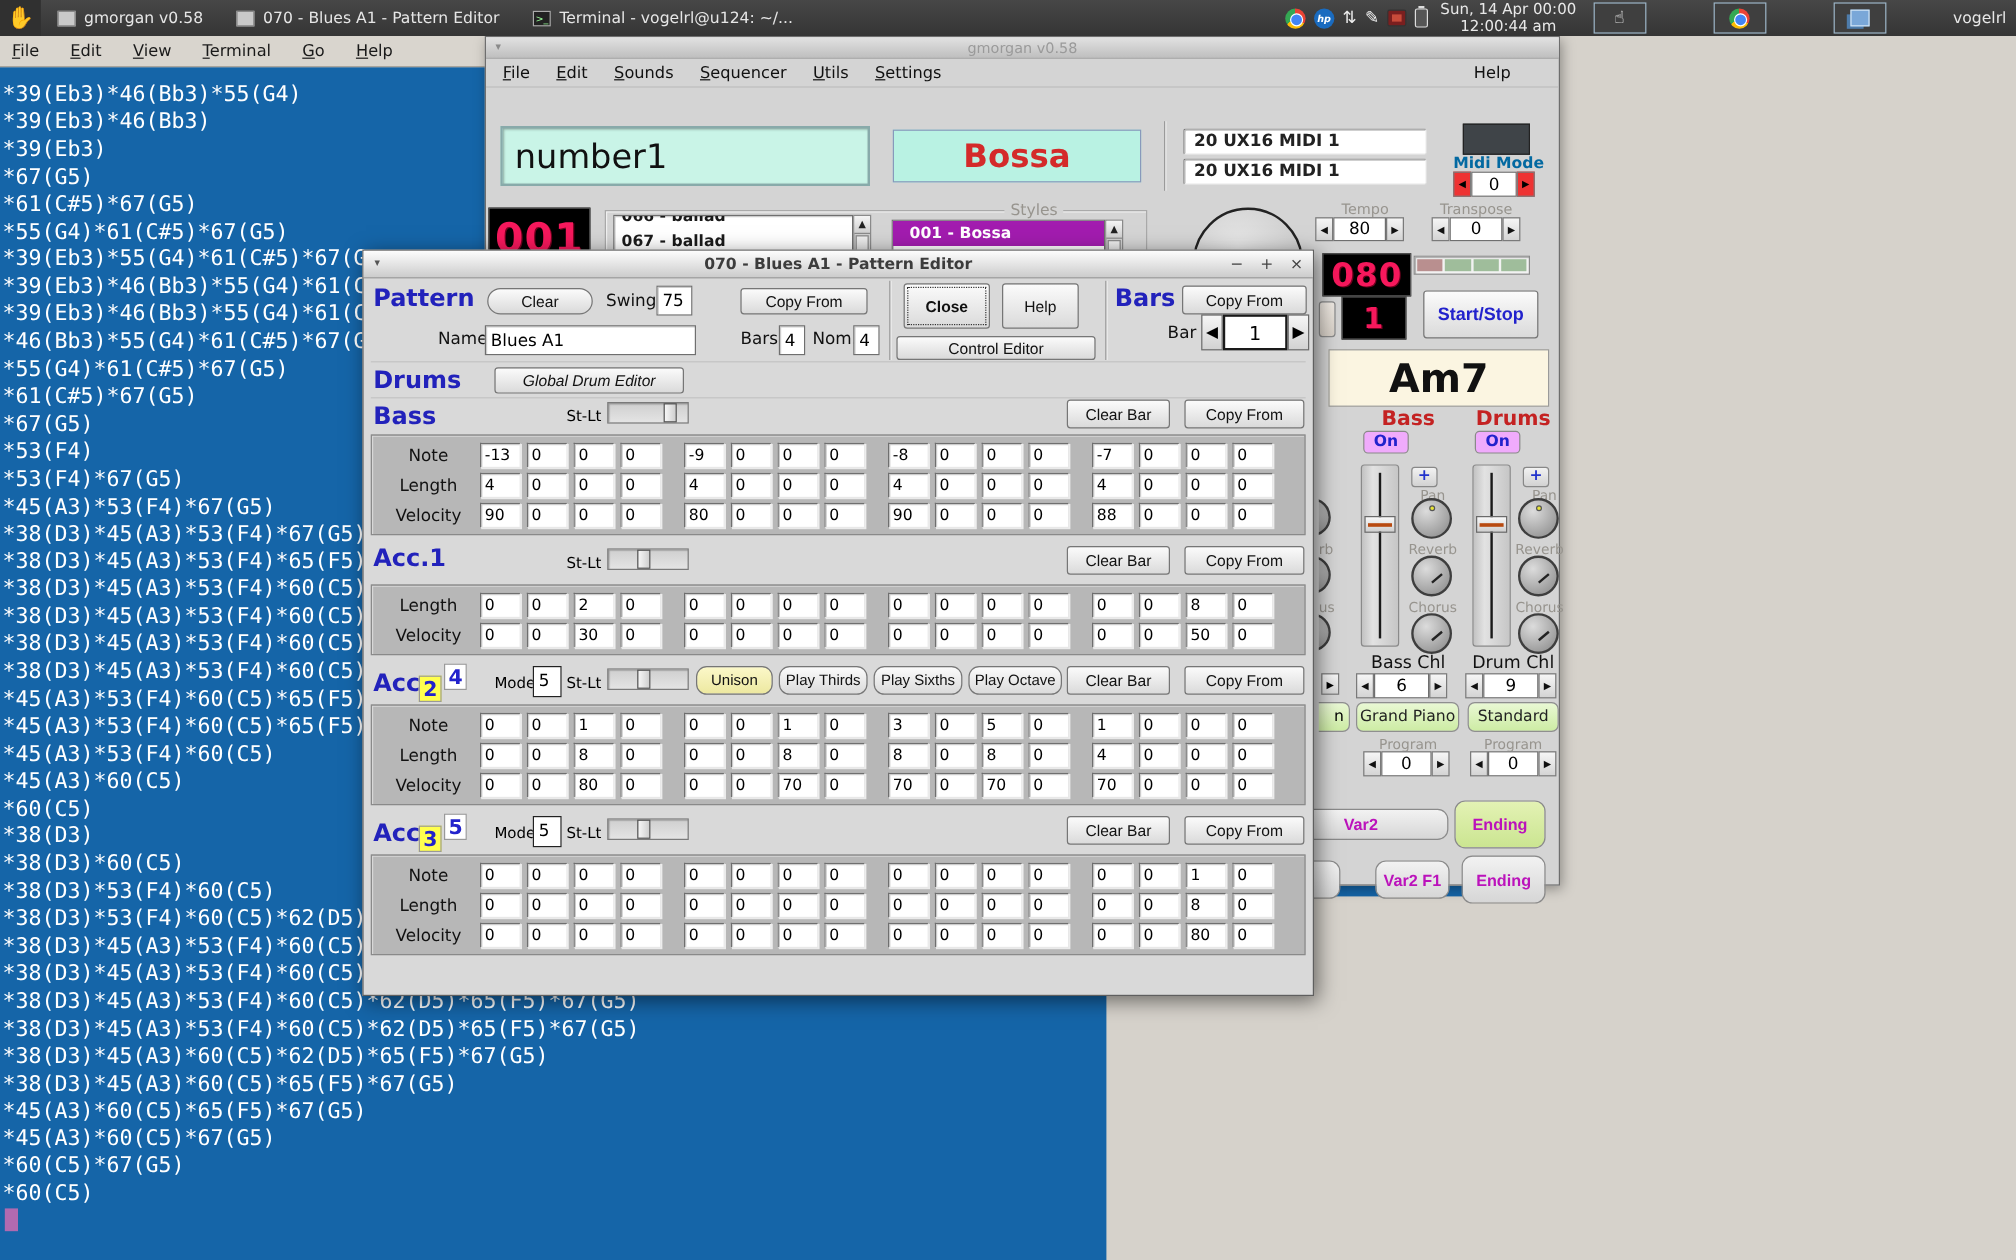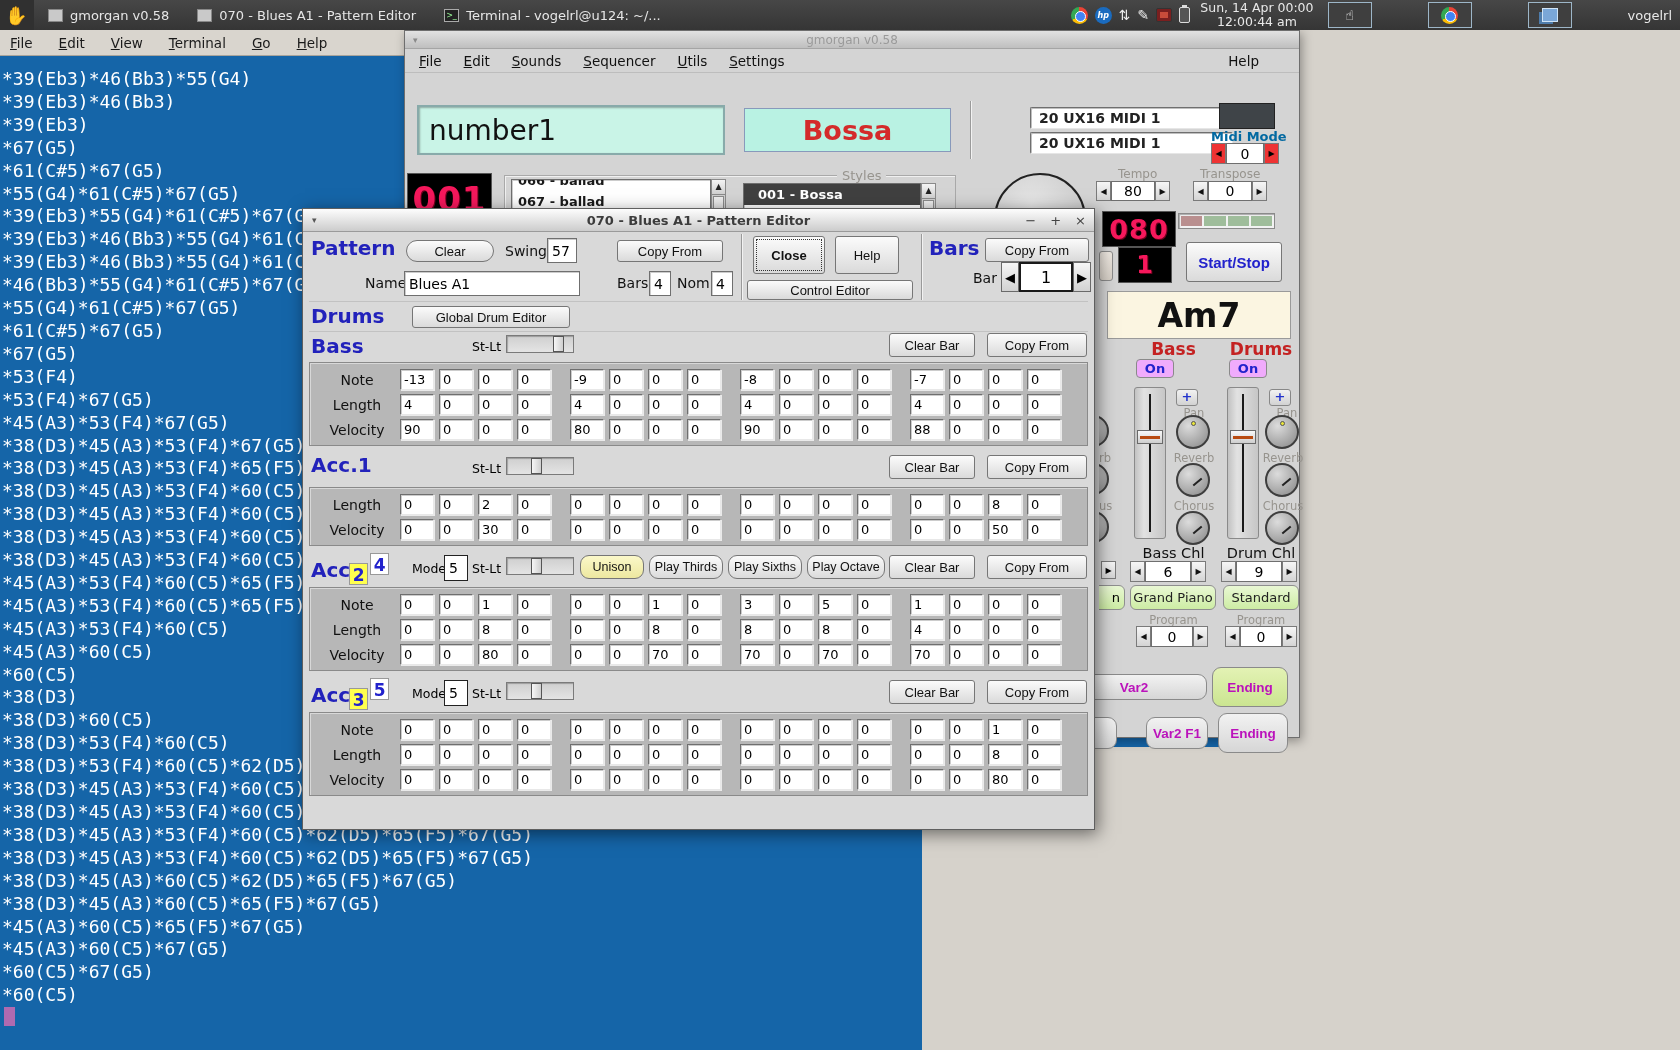--- a/index.html
+++ b/index.html
@@ -50,29 +50,29 @@
 
   
   .gmorgan { position:absolute; left:404px; top:30px; width:896px; height:708px; background:#d4d4d4; border:1px solid #6e6e6e; box-shadow:2px 3px 10px rgba(0,0,0,.35); z-index:5; }
   .gm-title { height:18px; background:linear-gradient(#e2e2e2,#bfbfbf); display:flex; align-items:center; justify-content:center; color:#9a9a9a; font-size:12px; position:relative; border-bottom:1px solid #a5a5a5; }
   .gm-title .caret { position:absolute; left:8px; color:#8a8a8a; font-size:9px; }
   .gm-menubar { height:24px; display:flex; align-items:center; gap:22px; padding-left:14px; font-size:13.5px; color:#111; border-bottom:1px solid #bdbdbd; position:relative; }
   .gm-menubar .help { position:absolute; right:40px; }
   .gm-body { position:relative; width:100%; height:calc(100% - 43px); }
   .field-cyan { position:absolute; left:12px; top:32px; width:308px; height:50px; background:#c9f4e7; border:2px solid #8aa; box-shadow:inset 1px 1px 2px rgba(0,0,0,.3); font-size:28px; color:#111; display:flex; align-items:center; padding-left:10px; }
   .bossa-box { position:absolute; left:339px; top:35px; width:207px; height:44px; background:#b9f2e3; border:1px solid #89b; display:flex; align-items:center; justify-content:center; font-size:27px; font-weight:bold; color:#d42a2a; }
-  .midi-field { position:absolute; left:581px; width:203px; height:22px; font-size:14px; font-weight:600; color:#222; display:flex; align-items:center; padding-left:8px; border-radius:2px;margin-left:44px; }
+  .midi-field { position:absolute; left:581px; width:203px; height:22px; font-size:14px; font-weight:600; color:#222; display:flex; align-items:center; padding-left:8px; border-radius:2px; }
   .mm-box { position:absolute; left:814px; top:30px; width:56px; height:26px; background:#3f4448; border:1px solid #222; }
   .mm-label { position:absolute; left:806px; top:56px; font-size:13px; font-weight:bold; color:#0369a1; }
   .lcd-001 { position:absolute; left:2px; top:100px; width:85px; height:52px; font-size:34px; }
   .styles-frame { position:absolute; left:99px; top:102px; width:452px; height:84px; border:1px solid #a9a9a9; box-shadow:inset 1px 1px 0 #f0f0f0; }
   .styles-legend { position:absolute; left:332px; top:-8px; background:#d4d4d4; padding:0 5px; font-size:13px; }
   .stylelist { position:absolute; background:#fff; border:1px solid #6f6f6f; box-shadow:inset 1px 1px 0 rgba(0,0,0,.2); overflow:hidden; font-size:13px; font-weight:600; color:#1a1a1a; }
   .stylelist .row { height:21px; line-height:21px; padding-left:6px; white-space:nowrap; }
-  .stylelist .row.sel { background:#404040; color:#fff;padding-left:14px; }
+  .stylelist .row.sel { background:#a21caf; color:#fff;padding-left:14px; }
   .sbar { position:absolute; width:15px; background:#cfcfcf; border:1px solid #8a8a8a; }
   .sbar .up { height:15px; background:linear-gradient(#f4f4f4,#d0d0d0); border-bottom:1px solid #8a8a8a; font-size:8px; text-align:center; line-height:14px; color:#222; }
   .sbar .thumb { height:30px; margin:1px; background:linear-gradient(#eee,#ccc); border:1px solid #8a8a8a; }
   .bigknob { position:absolute; left:589px; top:100px; width:92px; height:92px; border-radius:50%; background:radial-gradient(circle at 40% 35%, #e6e6e6, #c2c2c2); border:2px solid #222; }
   .bigknob .kdot { position:absolute; left:17px; top:44px; width:11px; height:11px; border-radius:50%; background:#4a4a4a; }
   .seg-track { position:absolute; left:773px; top:140px; width:97px; height:16px; background:#f2f2f2; border:1px solid #8a8a8a; box-shadow:inset 1px 1px 1px rgba(0,0,0,.3); display:flex; gap:2px; padding:2px; }
   .seg { flex:1; }
   .startstop { left:781px; top:169px; width:96px; height:40px; font-size:15px; font-weight:bold; color:#2222cc; }
   .chord { position:absolute; left:702px; top:218px; width:184px; height:48px; background:#fbf5e1; border:1px solid #9a9a9a; display:flex; align-items:center; justify-content:center; font-size:33px; font-weight:bold; color:#111; }
   .slvr { position:absolute; left:694px; top:178px; width:14px; height:30px; background:linear-gradient(#efe9e2,#d6cfc6); border:1px solid #8a8a8a; border-radius:3px; }
@@ -373,21 +373,21 @@
       <span>−</span>
       <span>+</span>
       <span>×</span>
     </span>
   </div>
   <div class="ed-content">
     <div class="pattern-row">
       <span class="ph sec-heading">Pattern</span>
       <button class="btn" style="left:97px; top:6px; width:88px; height:22px;border-radius:11px;">Clear</button>
       <span class="plabel" style="left:196px; top:9px;">Swing</span>
-      <div class="pat-field" style="left:238px; top:4px; width:30px; height:25px;">57</div>
+      <div class="pat-field" style="left:238px; top:4px; width:30px; height:25px;">75</div>
       <button class="btn" style="left:308px; top:6px; width:106px; height:22px;">Copy From</button>
       <span class="plabel" style="left:56px; top:41px;">Name</span>
       <div class="pat-field" style="left:95px; top:37px; width:176px; height:25px;">Blues A1</div>
       <span class="plabel" style="left:308px; top:41px;">Bars</span>
       <div class="pat-field" style="left:340px; top:37px; width:22px; height:25px;">4</div>
       <span class="plabel" style="left:368px; top:41px;">Nom.</span>
       <div class="pat-field" style="left:402px; top:37px; width:22px; height:25px;">4</div>
       <div class="vline" style="left:432px; top:0; height:66px;"></div>
       <button class="btn dotted" style="left:444px; top:2px; width:72px; height:38px;">Close</button>
       <button class="btn" style="left:526px; top:2px; width:64px; height:38px;">Help</button>
@@ -397,21 +397,21 @@
       <button class="btn" style="left:676px; top:4px; width:104px; height:24px;">Copy From</button>
       <span class="plabel" style="left:664px; top:36px;">Bar</span>
       <div class="bars-spin">
         <div class="barr">◀</div>
         <div class="bval">1</div>
         <div class="barr">▶</div>
       </div>
     </div>
     <div class="drums-row">
       <span class="sec-heading" style="position:absolute; left:2px; top:2px;">Drums</span>
-      <button class="btn" style="left:103px; top:4px; width:158px; height:22px;">Global Drum Editor</button>
+      <button class="btn" style="left:103px; top:4px; width:158px; height:22px;font-style:italic;">Global Drum Editor</button>
     </div>
     <div id="editor-sections">
         <div class="sec-hdr bass">
           <span class="sec-heading" style="position: absolute; left: 2px; top: 2px;">Bass</span>
           <span class="stlt-label">St-Lt</span>
           <div class="stlt-slider">
             <div class="sh" style="left: 46px;"></div>
           </div>
           <button class="btn hdr-btn" style="left: 580px; width: 86px;">Clear Bar</button>
           <button class="btn hdr-btn" style="left: 678px; width: 100px;">Copy From</button>

